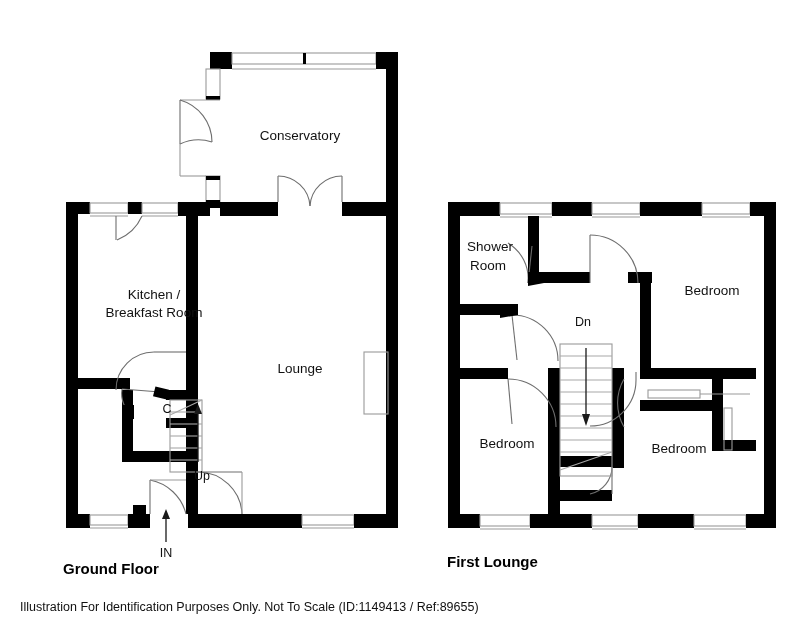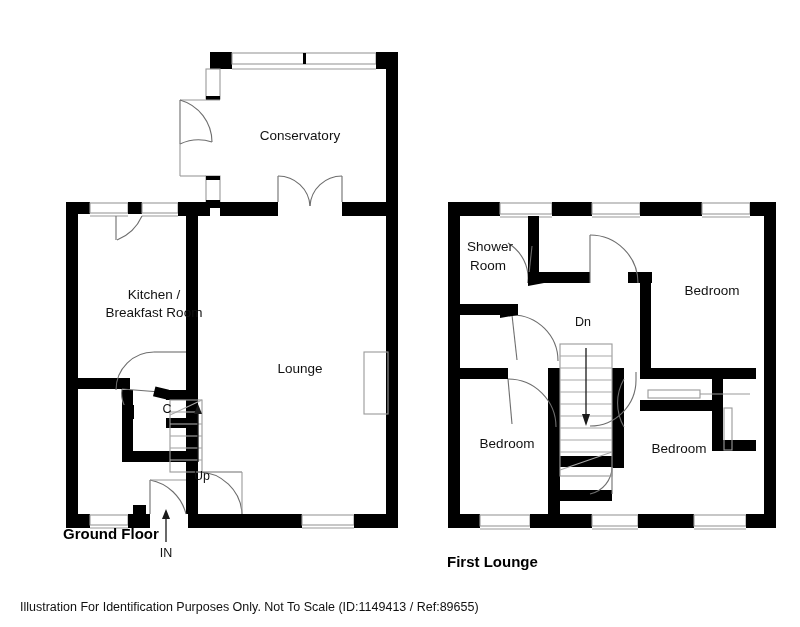--- a/index.html
+++ b/index.html
@@ -51,21 +51,21 @@
     dominant-baseline: middle;
   }
   .floor-title {
     position: absolute;
     font-family: "Liberation Sans", sans-serif;
     font-size: 15px;
     font-weight: bold;
     color: #000000;
     white-space: nowrap;
   }
-  #ground-floor-title { left: 43px; top: 525px; }
+  #ground-floor-title { left: 43px; top: 560px; }
   #first-floor-title  { left: 427px; top: 553px; }
   #plan-footer {
     position: absolute;
     left: 0;
     top: 600px;
     width: 800px;
     text-align: left;
     font-family: "Liberation Sans", sans-serif;
     font-size: 12.5px;
     color: #111111;

